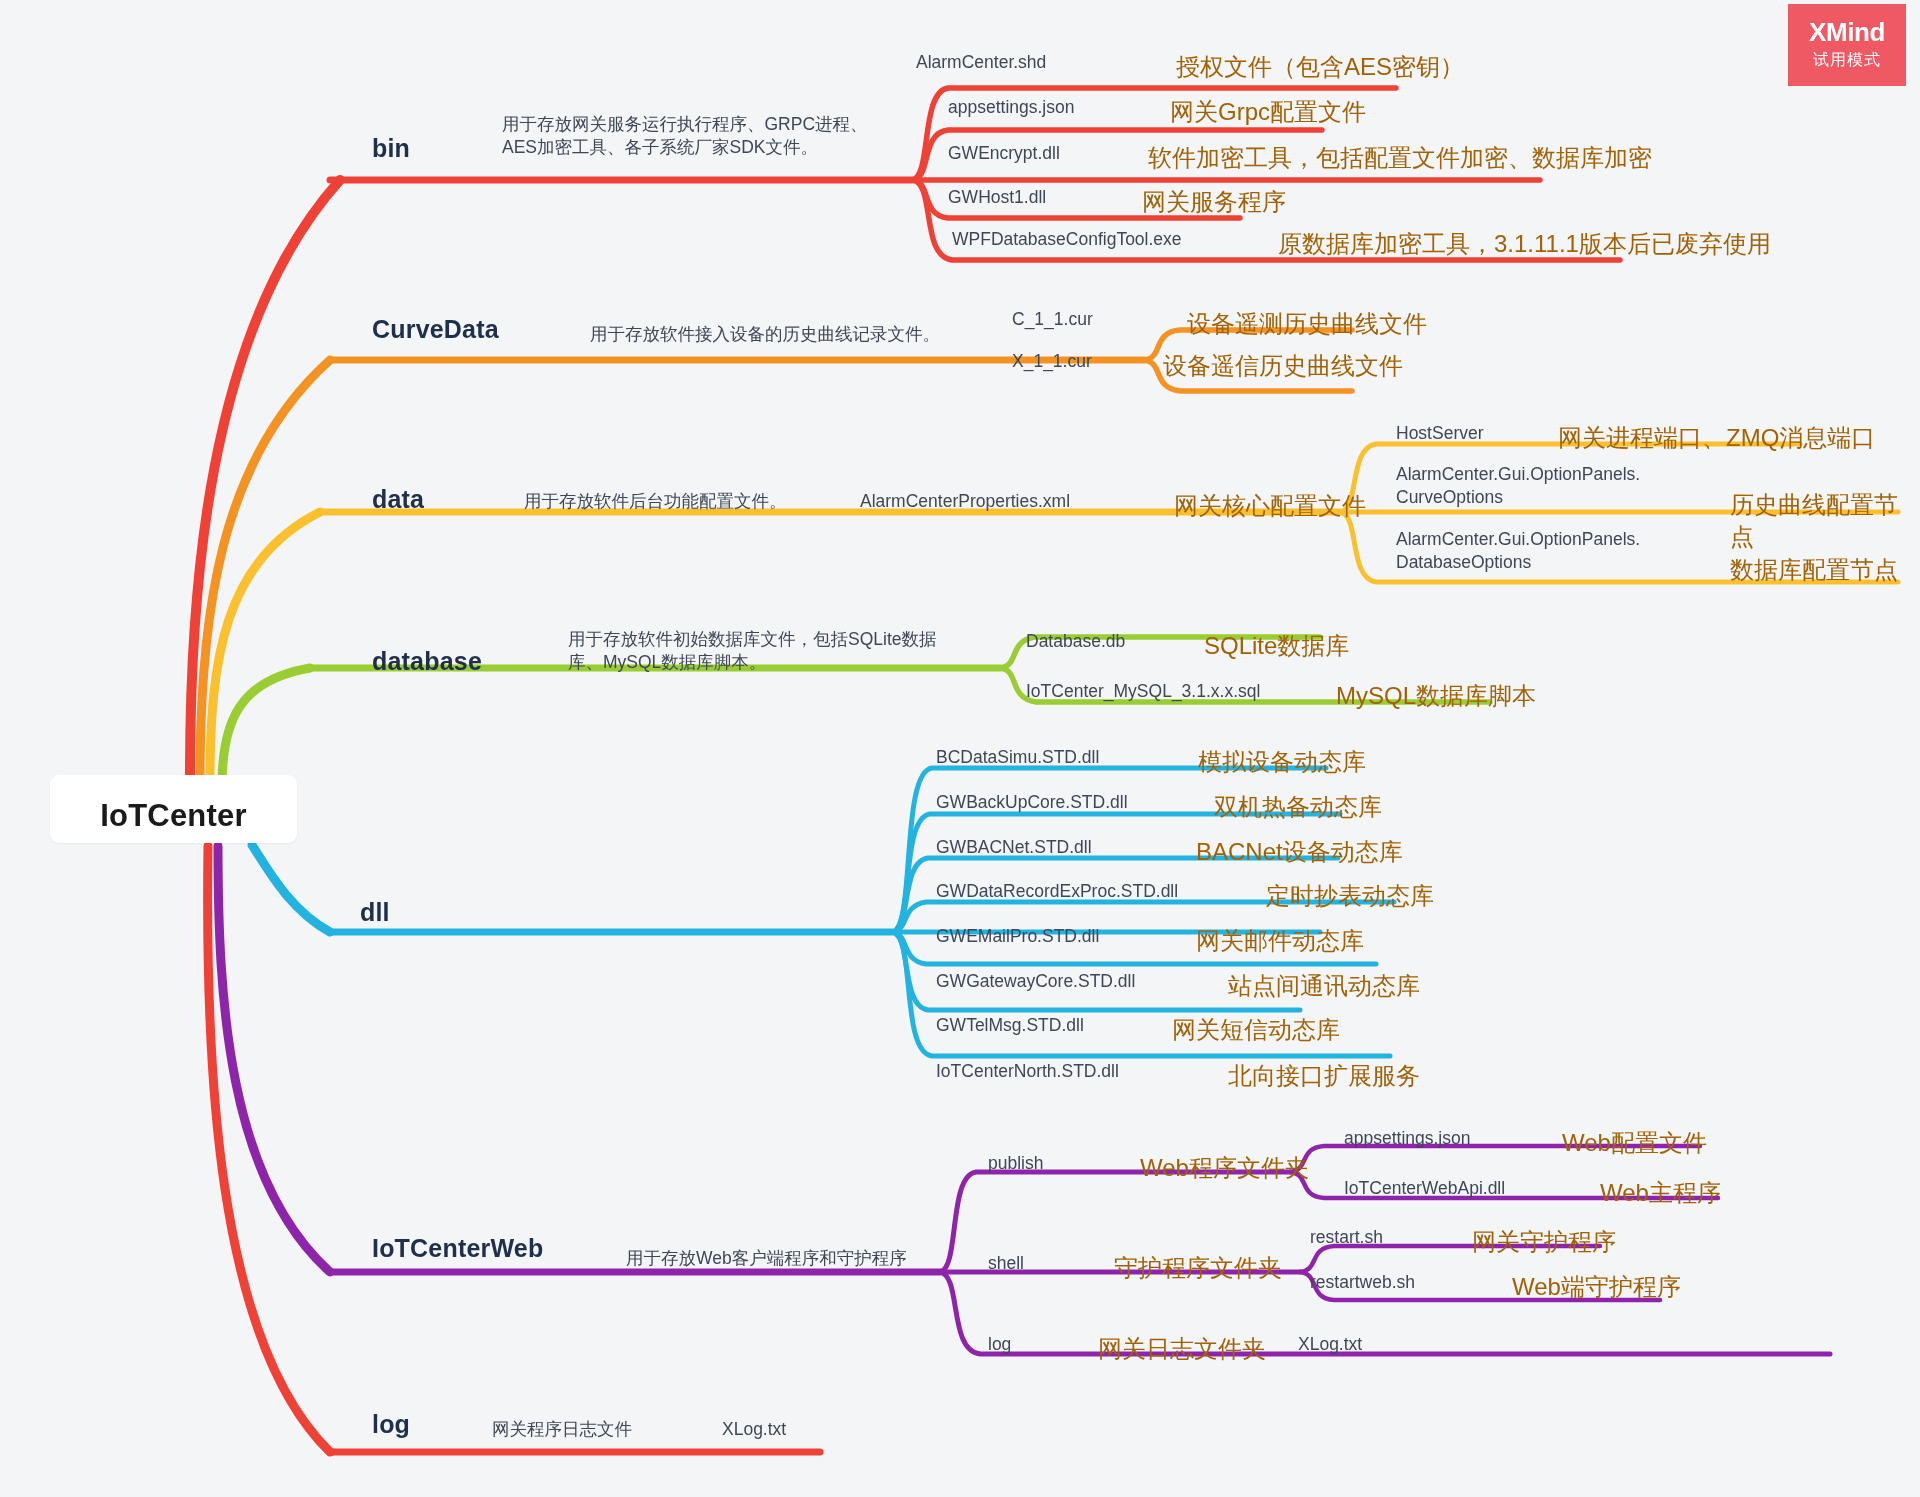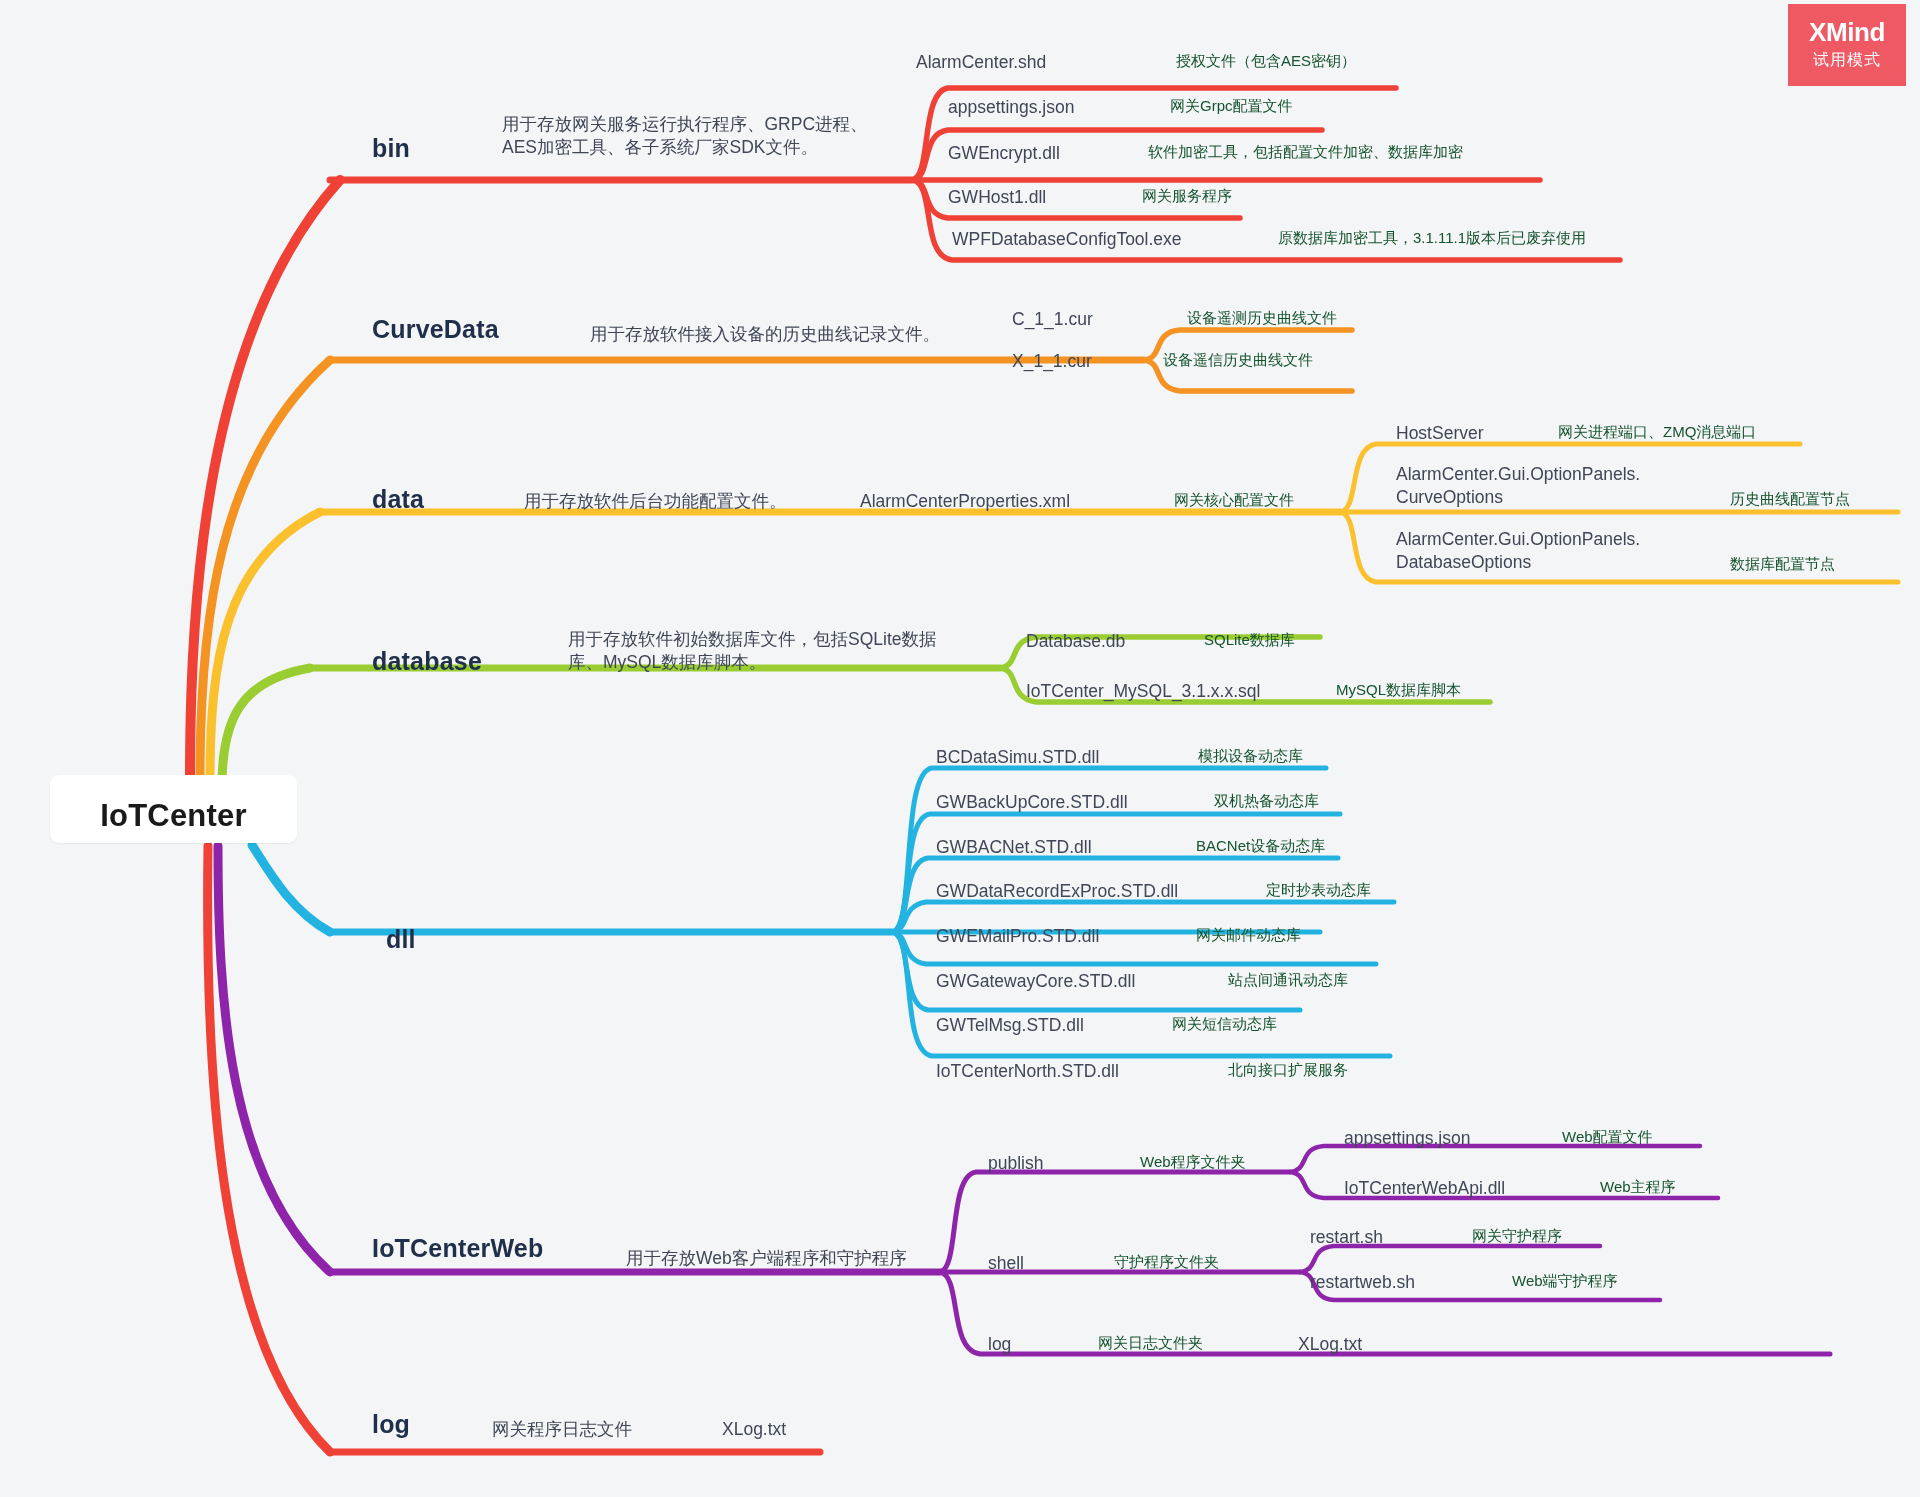--- a/index.html
+++ b/index.html
@@ -53,22 +53,22 @@
   }
   .lvl2 {
     font-size: 17.5px;
     color: #3f4756;
   }
   .lvl3 {
     font-size: 17.5px;
     color: #3f4756;
   }
   .lvl4 {
-    font-size: 15px;
-    color: #14532d;
+    font-size: 24px;
+    color: #a16207;
   }
   
   .xmind-badge {
     position: absolute;
     right: 14px; top: 4px;
     width: 118px; height: 82px;
     background: #ef5964;
     display: flex; flex-direction: column;
     align-items: center; justify-content: center;
     color: #ffffff;
@@ -205,21 +205,21 @@
   <div class="node lvl1" style="left:372px; top:645px;">database</div>
   <div class="node lvl2" style="left:568px; top:628px; width:382px;">用于存放软件初始数据库文件，包括SQLite数据
 库、MySQL数据库脚本。</div>
 
   <div class="node lvl3" style="left:1026px; top:630px;">Database.db</div>
   <div class="node lvl4" style="left:1204px; top:630px;">SQLite数据库</div>
 
   <div class="node lvl3" style="left:1026px; top:680px;">IoTCenter_MySQL_3.1.x.x.sql</div>
   <div class="node lvl4" style="left:1336px; top:680px;">MySQL数据库脚本</div>
 
-  <div class="node lvl1" style="left:386px; top:896px;margin-top:27px;">dll</div>
+  <div class="node lvl1" style="left:360px; top:896px;">dll</div>
 
   <div class="node lvl3" style="left:936px; top:746px;">BCDataSimu.STD.dll</div>
   <div class="node lvl4" style="left:1198px; top:746px;">模拟设备动态库</div>
 
   <div class="node lvl3" style="left:936px; top:791px;">GWBackUpCore.STD.dll</div>
   <div class="node lvl4" style="left:1214px; top:791px;">双机热备动态库</div>
 
   <div class="node lvl3" style="left:936px; top:836px;">GWBACNet.STD.dll</div>
   <div class="node lvl4" style="left:1196px; top:836px;">BACNet设备动态库</div>
 

